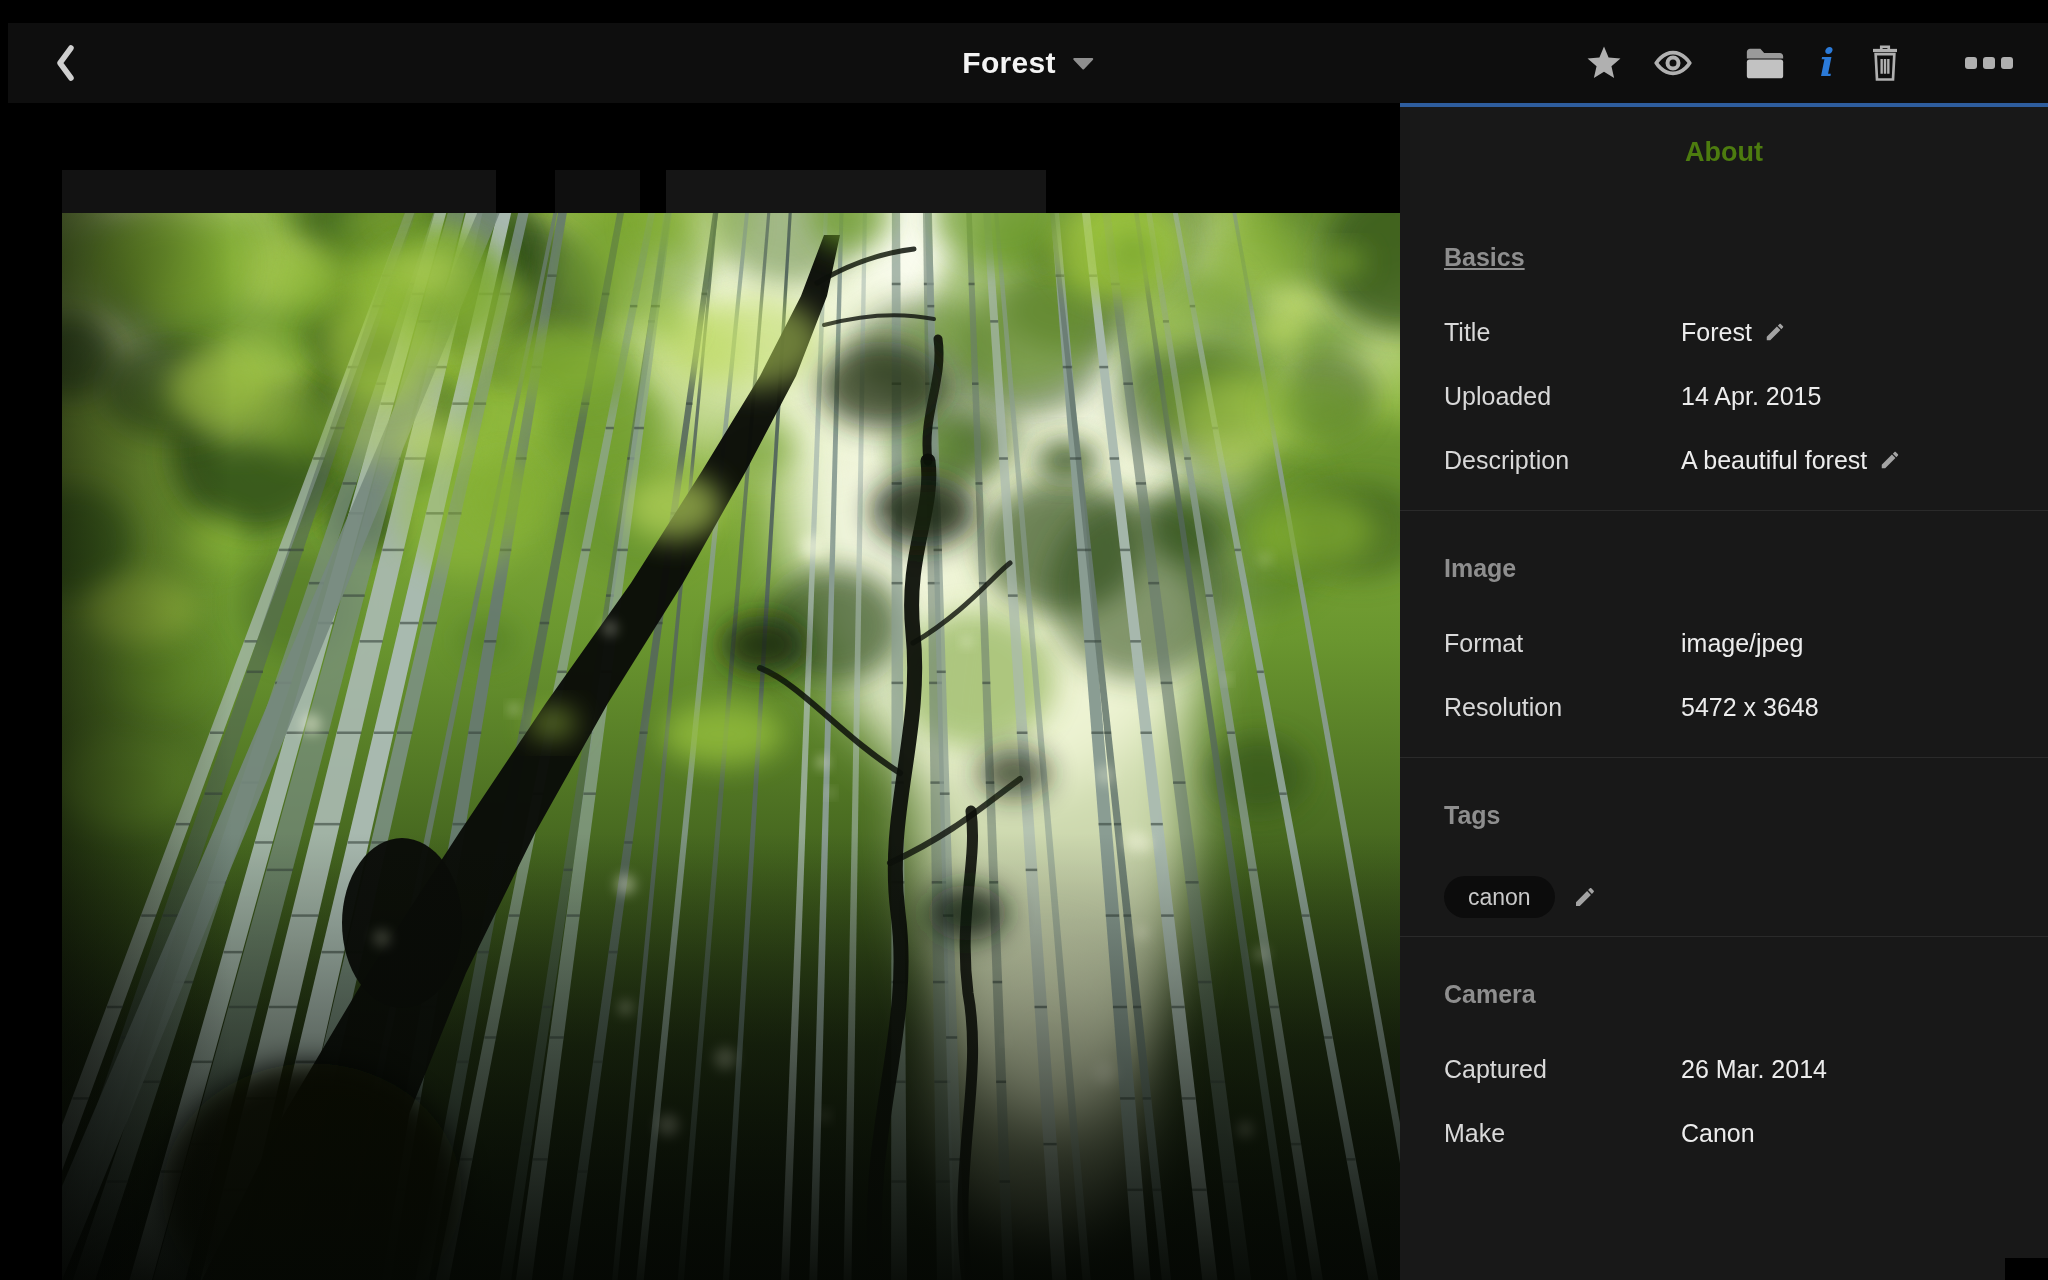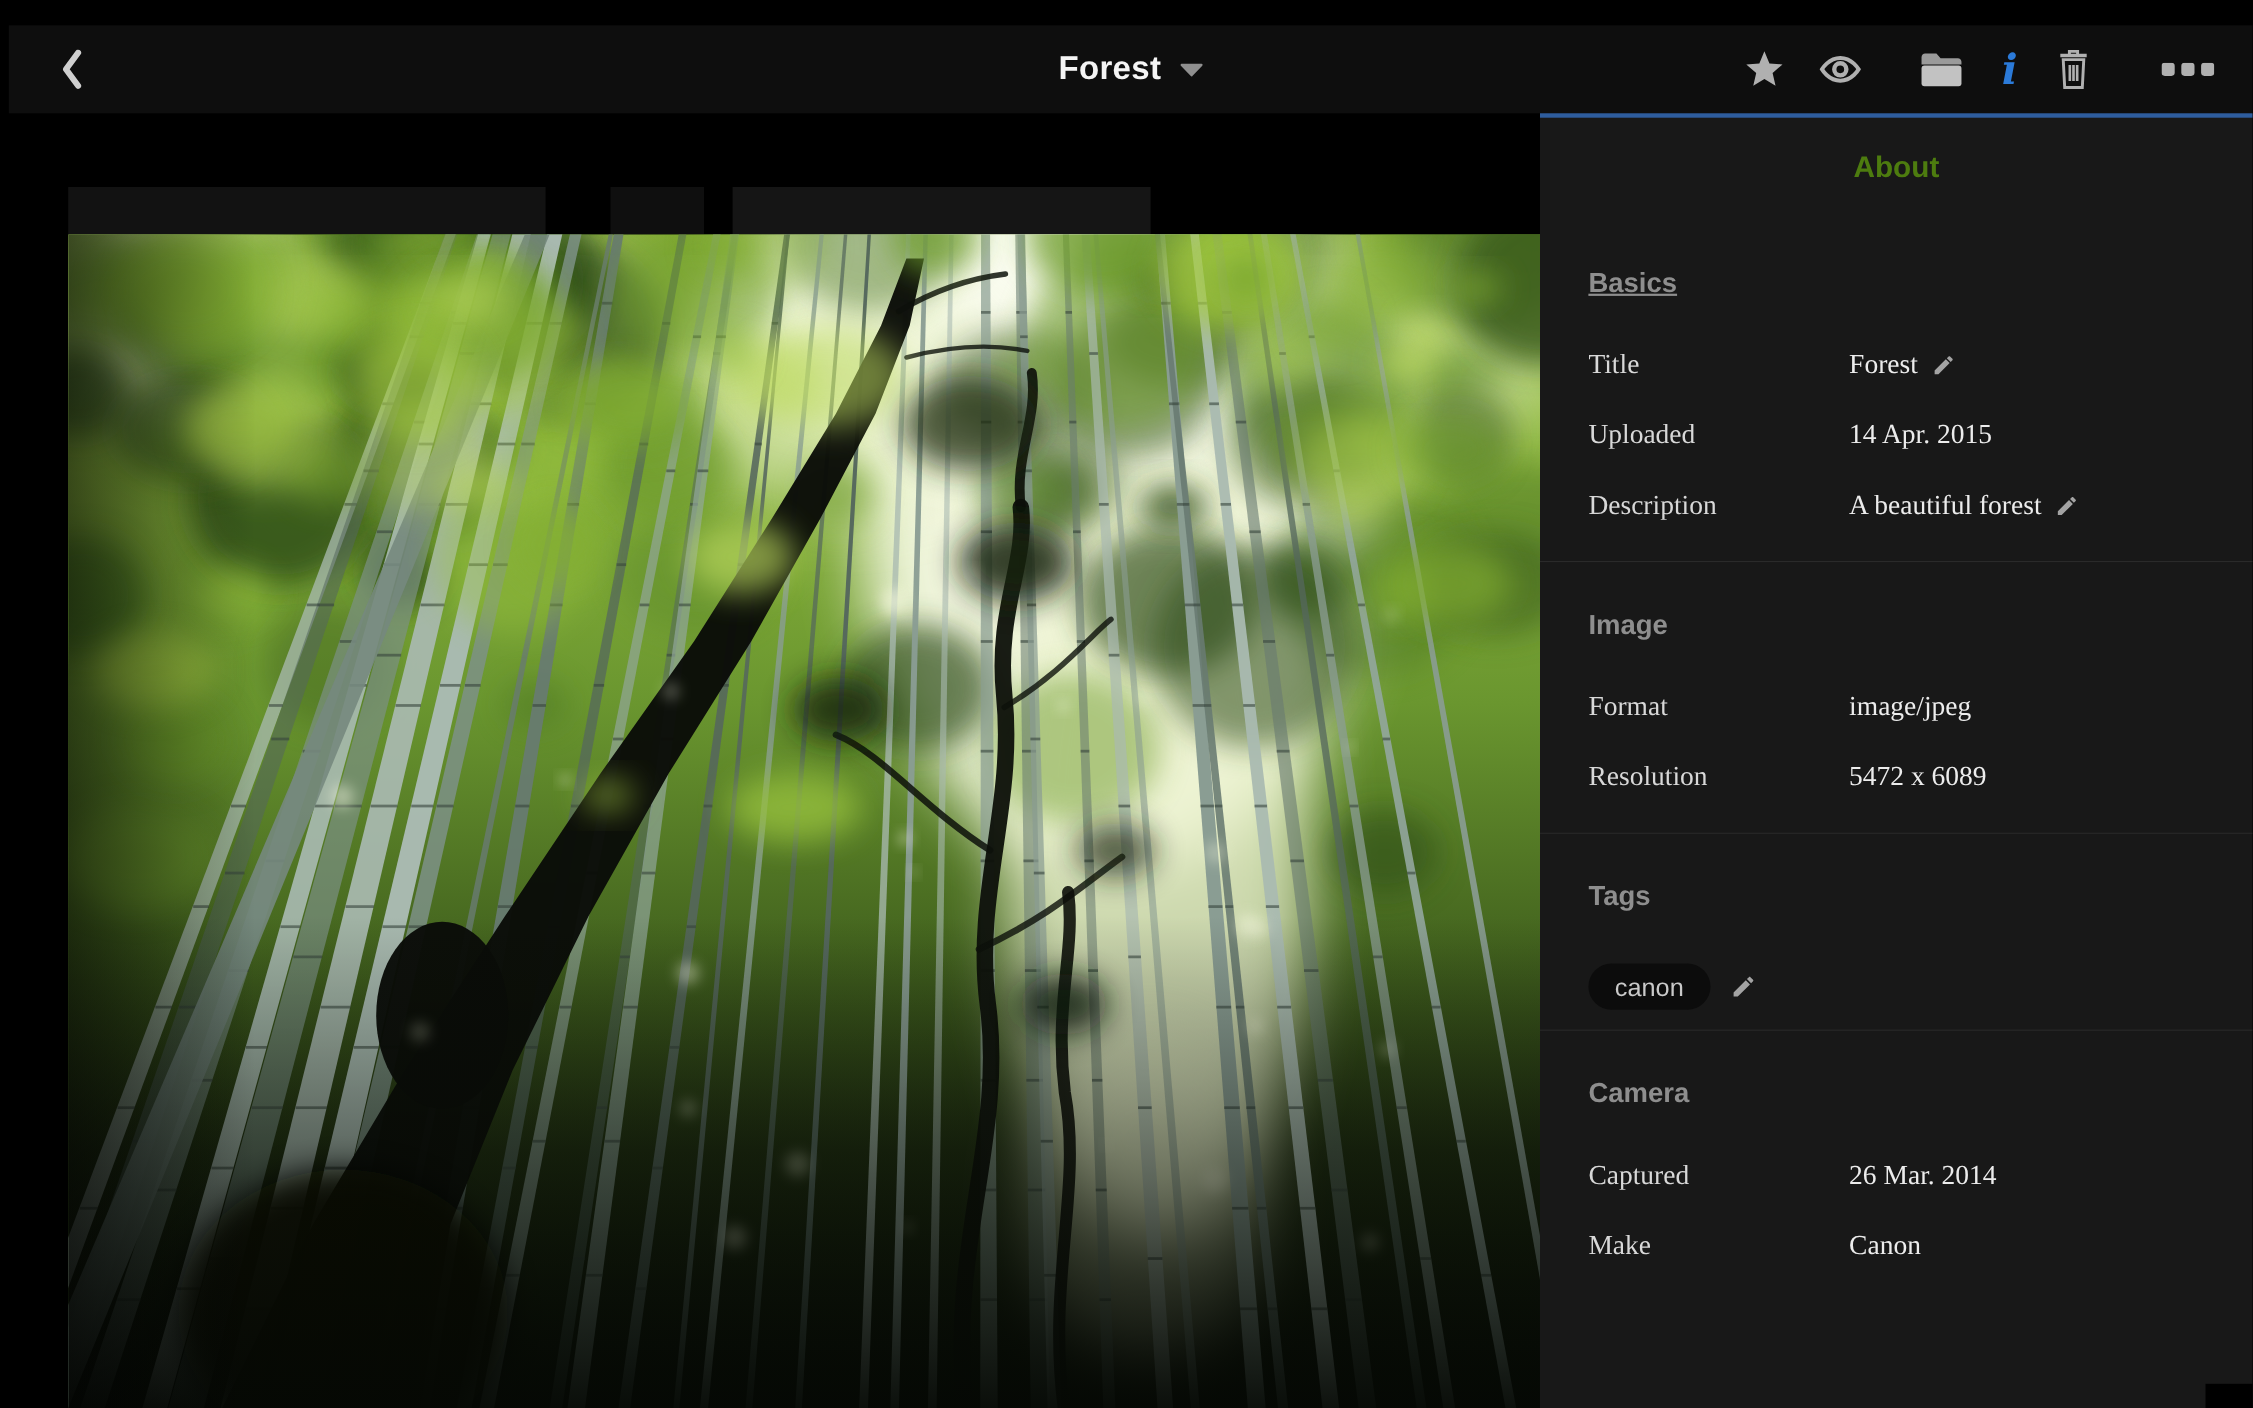--- a/index.html
+++ b/index.html
@@ -26,21 +26,21 @@
   .photo{position:absolute;left:62px;top:213px;width:1338px;height:1067px;margin:0;overflow:hidden;background:#1c2a10;cursor:pointer;}
   .photo svg{display:block;width:100%;height:100%;}
 
   
   .sidebar{position:absolute;left:1400px;top:103px;width:648px;bottom:0;background:#181818;border-top:4px solid #2e5d9e;box-sizing:border-box;overflow:hidden;}
   .panel-title{margin:30px 0 0;text-align:center;color:#4d7c0f;font-size:27px;font-weight:700;}
   .sec{padding:0 40px 0 44px;}
   .sec-head{margin:42px 0 0;color:#8e8e8e;font-size:25px;font-weight:700;line-height:30px;}
   .sec-head.first{margin-top:74px;text-decoration:underline;}
   .rows{margin-top:28px;}
-  .row{display:grid;grid-template-columns:237px 1fr;align-items:center;height:64px;font-family:Liberation Serif, serif;}
+  .row{display:grid;grid-template-columns:237px 1fr;align-items:center;height:64px;}
   .lbl{color:#d8d8d8;font-size:25px;}
   .val{color:#ececec;font-size:25px;display:flex;align-items:center;}
   .pencil{width:22px;height:22px;fill:#a3a3a3;margin-left:12px;flex:none;}
   .sep{height:1px;background:#2a2a2a;margin-top:18px;}
   .tag-row{display:flex;align-items:center;margin-top:46px;}
   .tag-pill{display:inline-block;background:#0c0c0c;color:#c9c9c9;font-size:23px;line-height:42px;padding:0 24px;border-radius:21px;cursor:pointer;}
   .tag-pencil{width:24px;height:24px;fill:#a3a3a3;margin-left:18px;cursor:pointer;}
 
   .corner-notch{position:absolute;left:2005px;top:1258px;width:43px;height:22px;background:#000;}
 </style>
@@ -628,21 +628,21 @@
       <div class="rows">
         <div class="row">
           <span class="lbl">Format</span>
           <span class="val">
               <span>image/jpeg</span>
             </span>
         </div>
         <div class="row">
           <span class="lbl">Resolution</span>
           <span class="val">
-              <span>5472 x 6089</span>
+              <span>5472 x 3648</span>
             </span>
         </div>
       </div>
     </section>
     <div class="sep"></div>
 
     <section class="sec">
       <h3 class="sec-head">Tags</h3>
       <div class="tag-row">
         <span class="tag-pill">canon</span>

